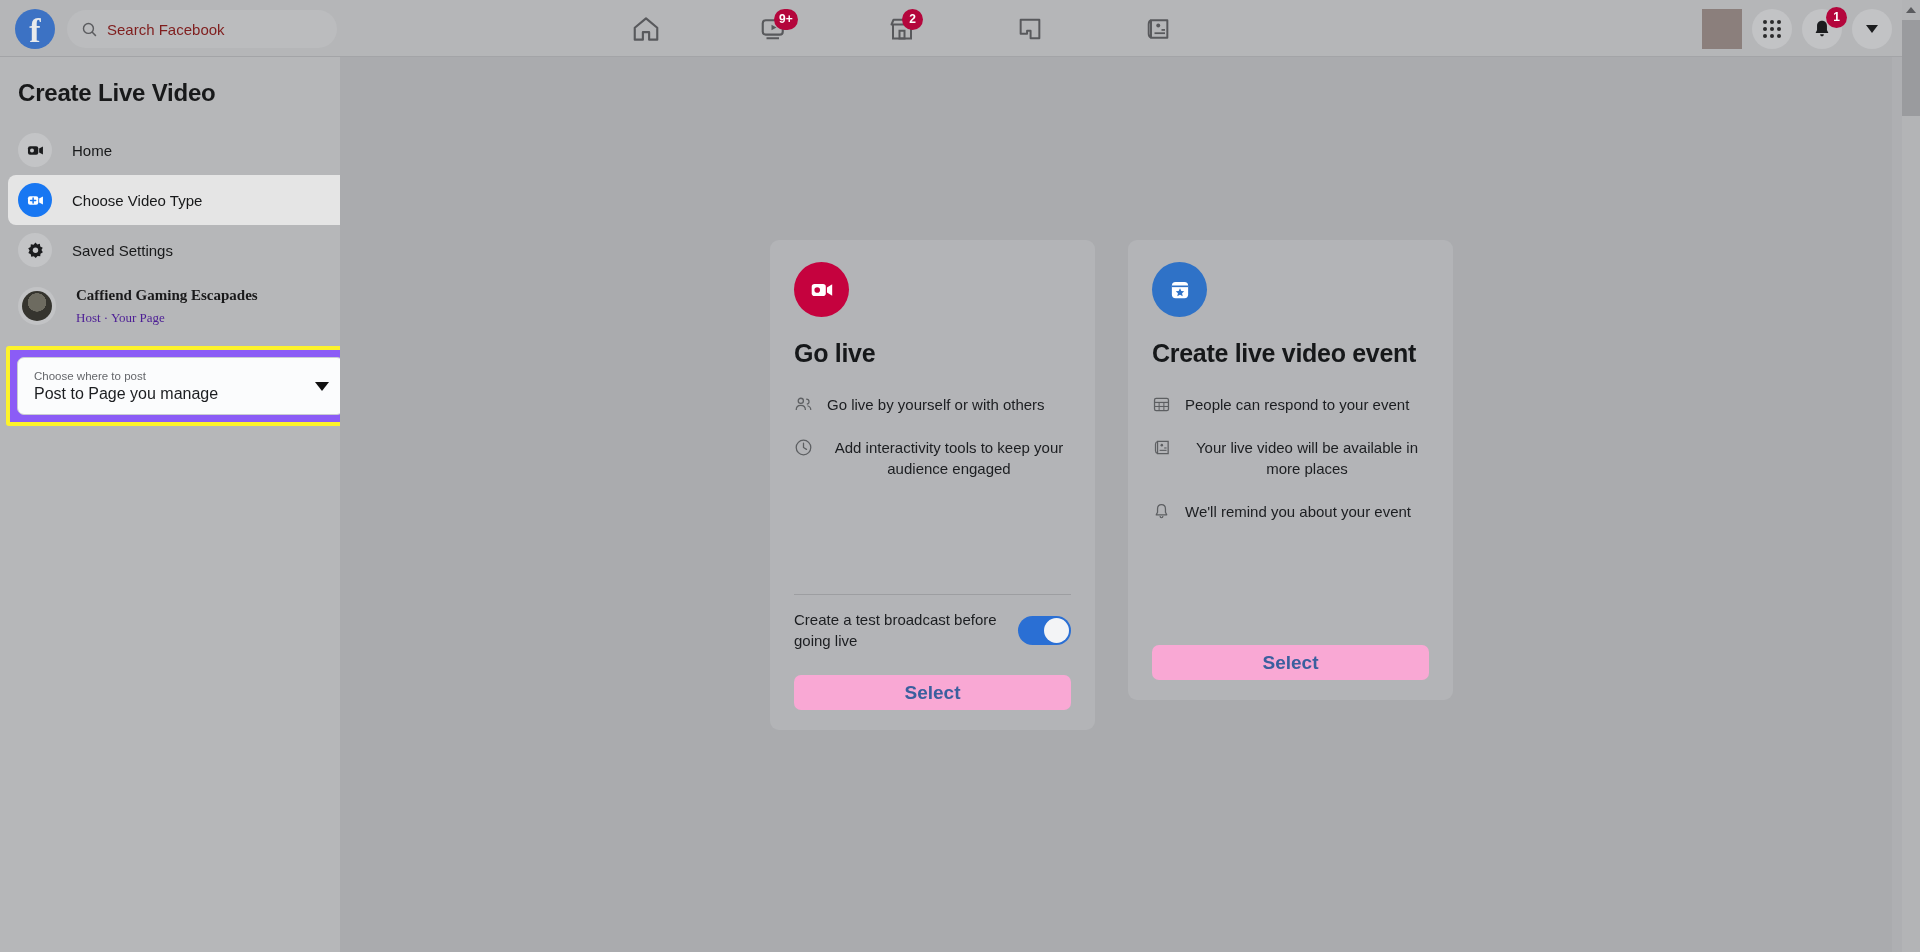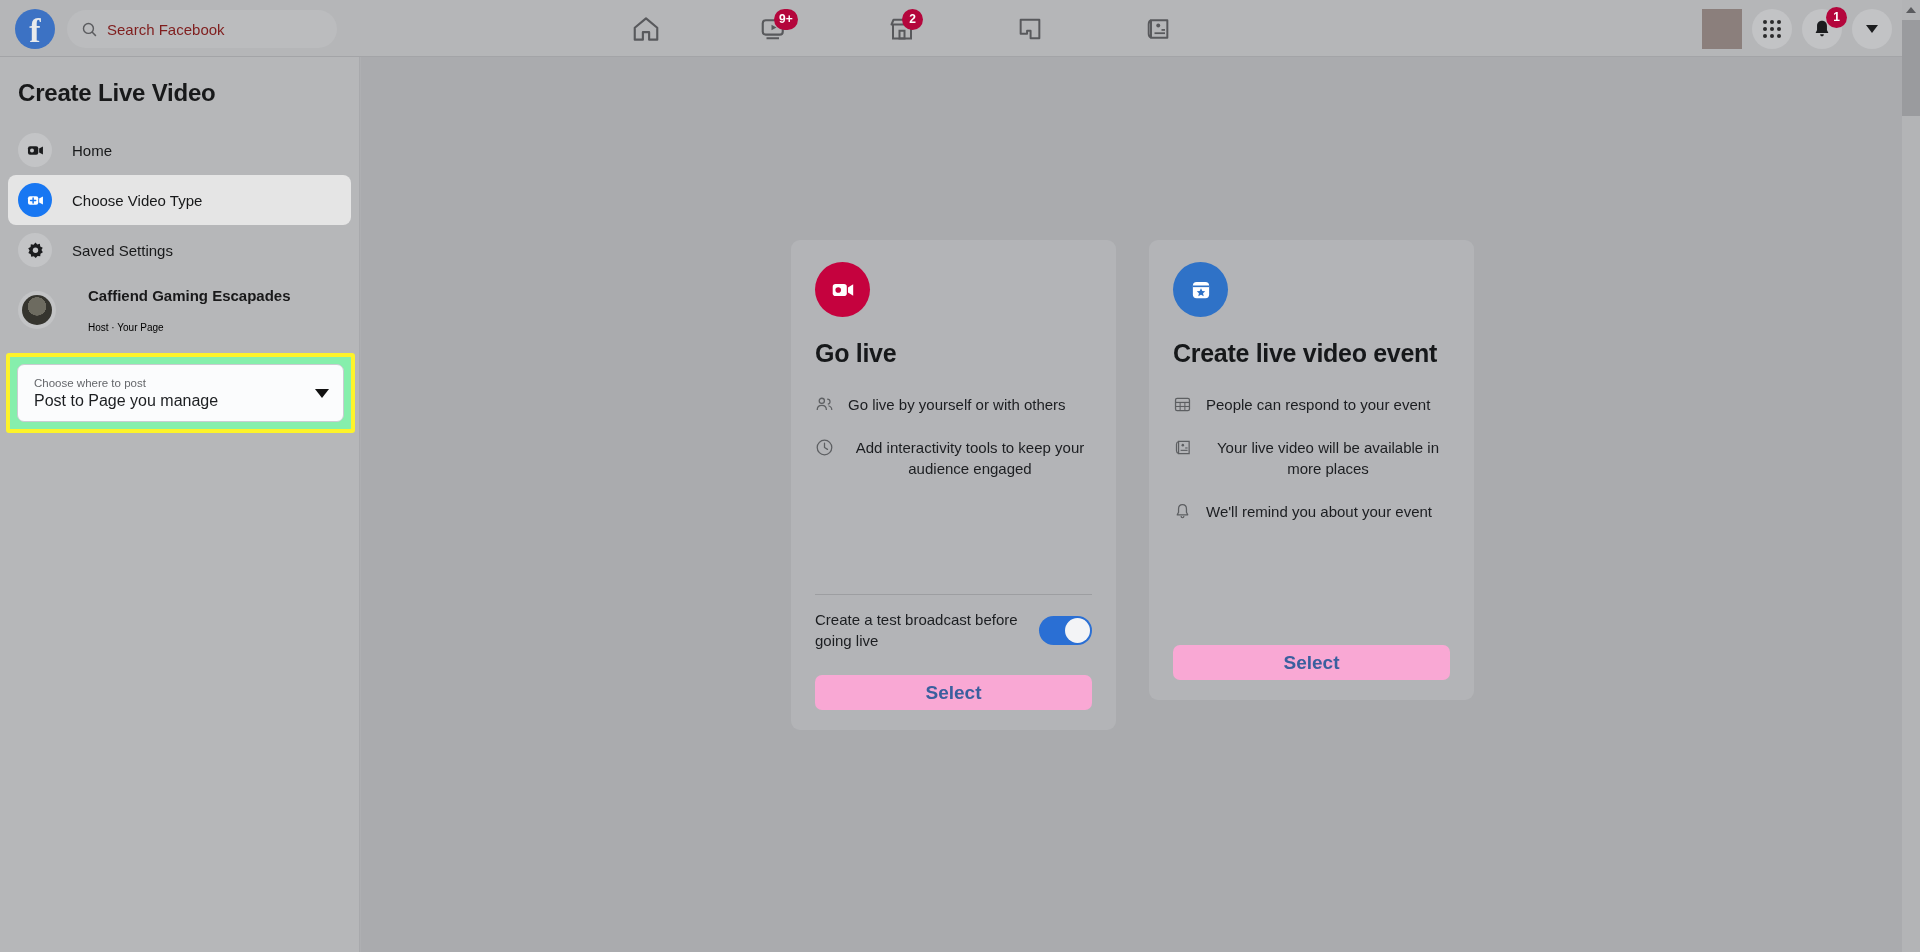--- a/index.html
+++ b/index.html
@@ -81,55 +81,56 @@
   }
   .side-item.selected { background: #e5e5e5; }
   .side-item .lbl { font-size: 15px; color: #18191a; }
   .ic-circle {
     width: 34px; height: 34px; border-radius: 50%;
     display: flex; align-items: center; justify-content: center;
     background: #c3c4c6; flex: none;
   }
   .ic-circle.blue { background: #1877f2; }
   .page-row {
-    display: flex; align-items: center; gap: 32px;
+    display: flex; align-items: flex-start; gap: 20px;
     padding: 12px 0 12px 18px;
+    font-family: Liberation Serif, serif;
   }
   .page-av {
     width: 38px; height: 38px; border-radius: 50%;
     background: #c2c3c5; flex: none; position: relative; overflow: hidden;
     display: flex; align-items: center; justify-content: center;
   }
   .page-av .blob {
     width: 30px; height: 30px; border-radius: 50%;
     background: radial-gradient(circle at 50% 38%, #6d6b60 0 38%, #35342e 39% 100%);
   }
   .page-name { font-size: 15px; font-weight: bold; color: #19191a; }
-  .page-sub { font-size: 10px; color: #000000; margin-top: 18px; }
+  .page-sub { font-size: 13px; color: #4c1d95; margin-top: 6px; }
 
   .hl-wrap {
     margin: 8px 4px 0 6px; padding: 7px;
-    border: 4px solid #fdf32a; background: #86efac;
+    border: 4px solid #fdf32a; background: #8b5cf6;
     border-radius: 3px;
   }
   .dropdown {
     background: #fbfcfd; border: 1px solid #c9ccd1; border-radius: 7px;
     height: 58px; display: flex; align-items: center;
     padding: 0 14px 0 16px; justify-content: space-between;
   }
   .dd-lab { font-size: 11.5px; color: #65676b; line-height: 15px; }
   .dd-val { font-size: 16px; color: #1c1e21; line-height: 20px; }
   .caret {
     width: 0; height: 0; border-left: 7px solid transparent;
     border-right: 7px solid transparent; border-top: 9px solid #111;
   }
 
   
   .stage {
-    position: absolute; top: 57px; left: 361px;
+    position: absolute; top: 57px; left: 340px;
     width: 1552px; height: 895px; background: #aaabae;
   }
   .cards { position: absolute; top: 183px; left: 430px; display: flex; gap: 33px; }
   .card {
     width: 325px; background: #b3b4b7; border-radius: 9px;
     padding: 22px 24px 20px 24px; display: flex; flex-direction: column;
   }
   .card.a { height: 490px; }
   .card.b { height: 460px; }
   .card-ic {

